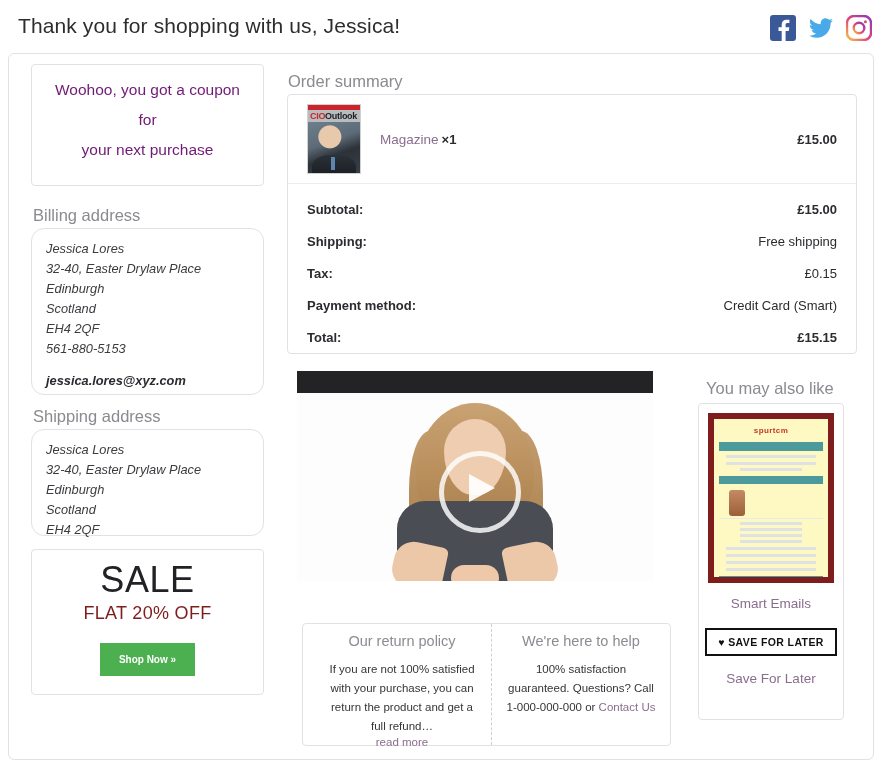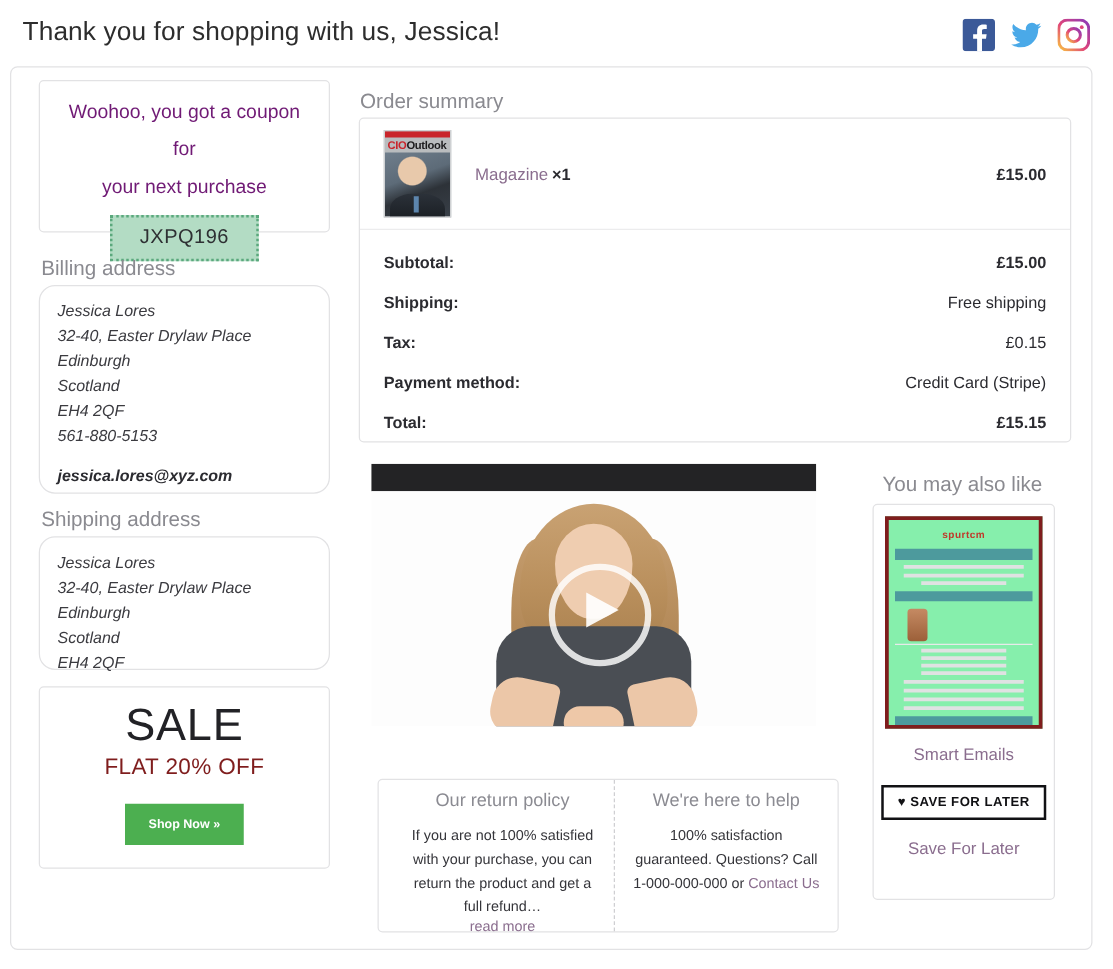--- a/index.html
+++ b/index.html
@@ -404,22 +404,22 @@
     left: 698px;
     top: 403px;
     width: 146px;
     height: 317px;
     text-align: center;
   }
   .yml-thumb {
     width: 126px;
     height: 170px;
     margin: 9px auto 0 auto;
-    border: 3px solid #7f1d1d;
-    background: #86efac;
+    border: 6px solid #7f1d1d;
+    background: #fef9c3;
     position: relative;
     overflow: hidden;
     box-sizing: border-box;
     cursor: pointer;
   }
   .et-logo {
     height: 16px; line-height: 16px;
     color: #c0392b; font-size: 8px; font-weight: bold;
     letter-spacing: .4px; margin-top: 4px;
   }
@@ -493,21 +493,20 @@
     </div>
   </div>
 
   <div class="frame"></div>
 
   <div class="card coupon-card">
     <div class="coupon-text">
       <span>Woohoo, you got a coupon for</span><br>
       <span>your next purchase</span>
     </div>
-    <div class="coupon-code" style="background: rgb(179, 220, 196); border-color: rgb(90, 168, 124);">JXPQ196</div>
   </div>
 
   <div class="sec-title billing-title">Billing address</div>
   <div class="card addr-card billing-card">
     <div class="addr-line">Jessica Lores</div>
     <div class="addr-line">32-40, Easter Drylaw Place</div>
     <div class="addr-line">Edinburgh</div>
     <div class="addr-line">Scotland</div>
     <div class="addr-line">EH4 2QF</div>
     <div class="addr-line">561-880-5153</div>
@@ -555,21 +554,21 @@
       <div class="os-row">
         <span class="lbl">Shipping:</span>
         <span class="val">Free shipping</span>
       </div>
       <div class="os-row">
         <span class="lbl">Tax:</span>
         <span class="val">£0.15</span>
       </div>
       <div class="os-row">
         <span class="lbl">Payment method:</span>
-        <span class="val">Credit Card (Stripe)</span>
+        <span class="val">Credit Card (Smart)</span>
       </div>
       <div class="os-row bold">
         <span class="lbl">Total:</span>
         <span class="val">£15.15</span>
       </div>
     </div>
   </div>
 
   <div class="video">
     <div class="letterbox-top"></div>

